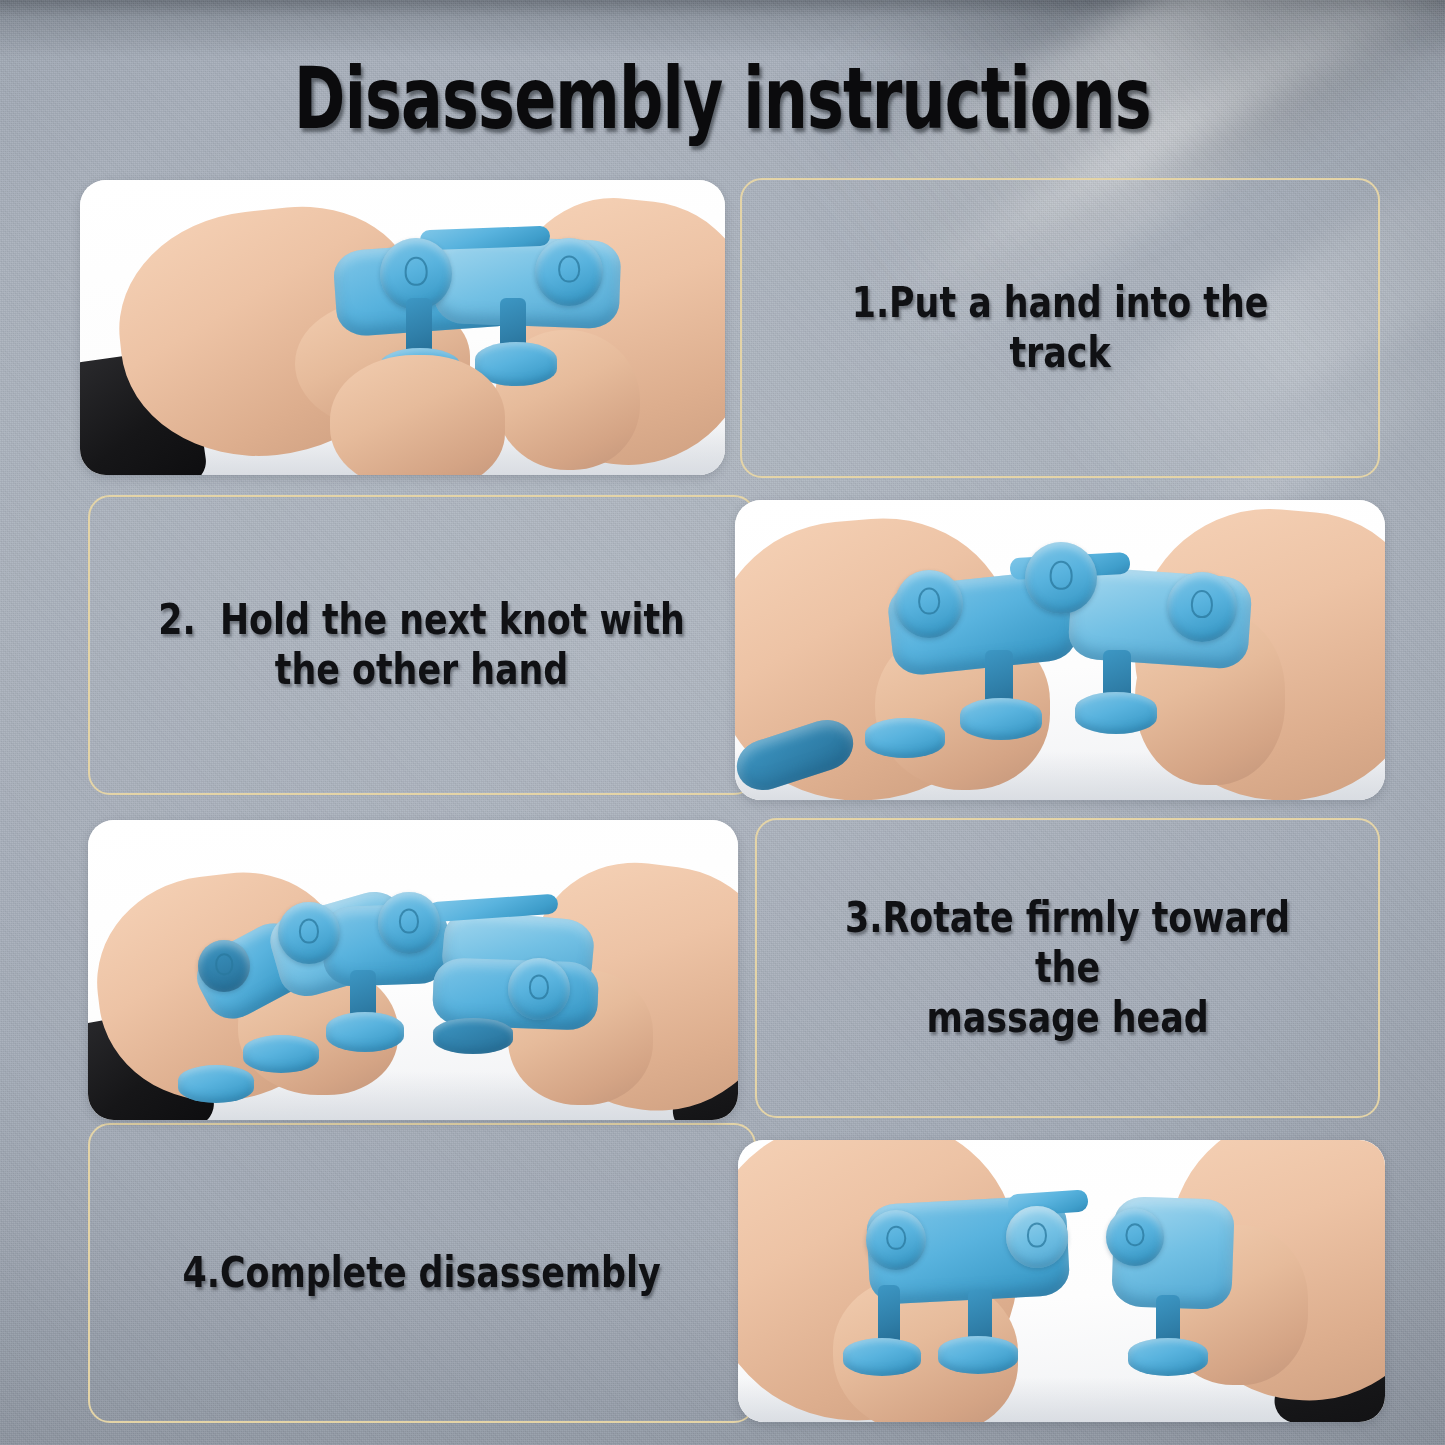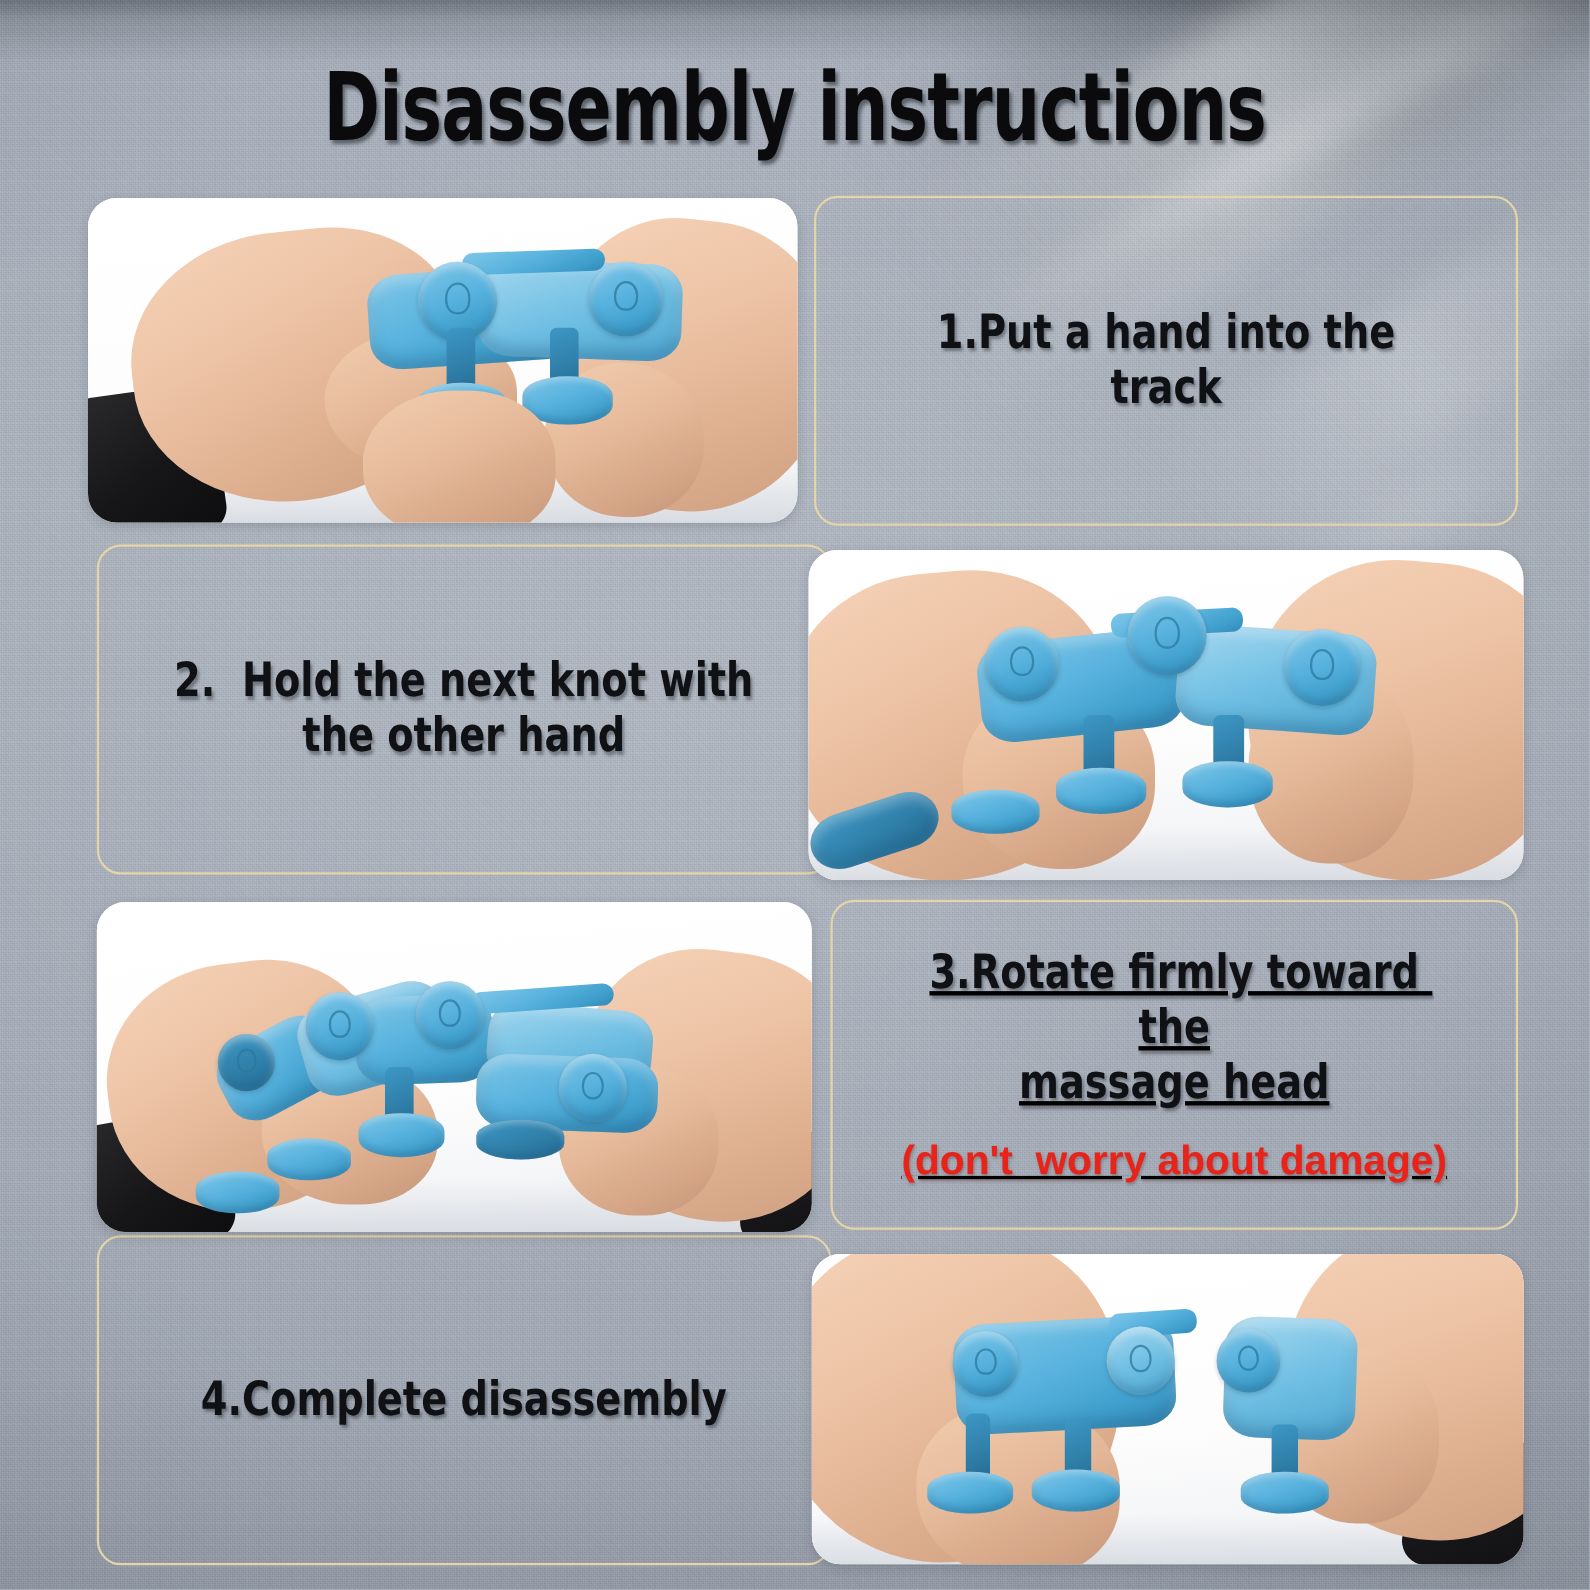--- a/index.html
+++ b/index.html
@@ -233,24 +233,23 @@
     <div class="blue knob" style="left:420px; top:138px; width:62px; height:62px;"></div>
     <div class="blue knob blue-dk" style="left:110px; top:120px; width:52px; height:52px;"></div>
     <div class="blue stem blue-dk" style="left:262px; top:150px; width:26px; height:58px;"></div>
     <div class="blue suction" style="left:238px; top:192px; width:78px; height:40px;"></div>
     <div class="blue suction" style="left:155px; top:215px; width:76px; height:38px;"></div>
     <div class="blue suction" style="left:90px; top:245px; width:76px; height:38px;"></div>
     <div class="blue suction blue-dk" style="left:345px; top:198px; width:80px; height:36px;"></div>
   </div>
 </div>
 
-<div class="text-panel" style="left:755px; top:818px; width:625px; height:300px;text-decoration:underline;">
+<div class="text-panel" style="left:755px; top:818px; width:625px; height:300px;">
   <div class="step-text">3.Rotate firmly toward the
 massage head</div>
-  <div class="note-text">(don't  worry about damage)</div>
 </div>
 
 <div class="text-panel" style="left:88px; top:1123px; width:668px; height:300px;">
   <div class="step-text">4.Complete disassembly</div>
 </div>
 
 <div class="photo-card" style="left:738px; top:1140px; width:647px; height:282px;">
   <div class="photo-inner">
     <div class="ph-bg"></div>
     <div class="ph-floor"></div>

